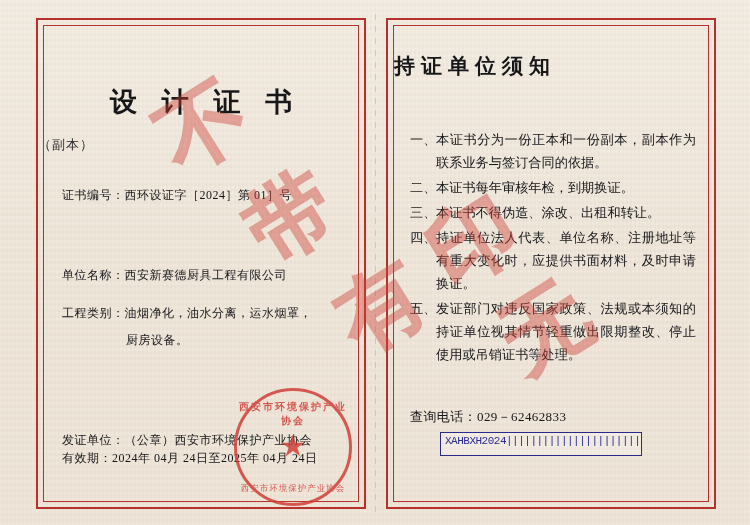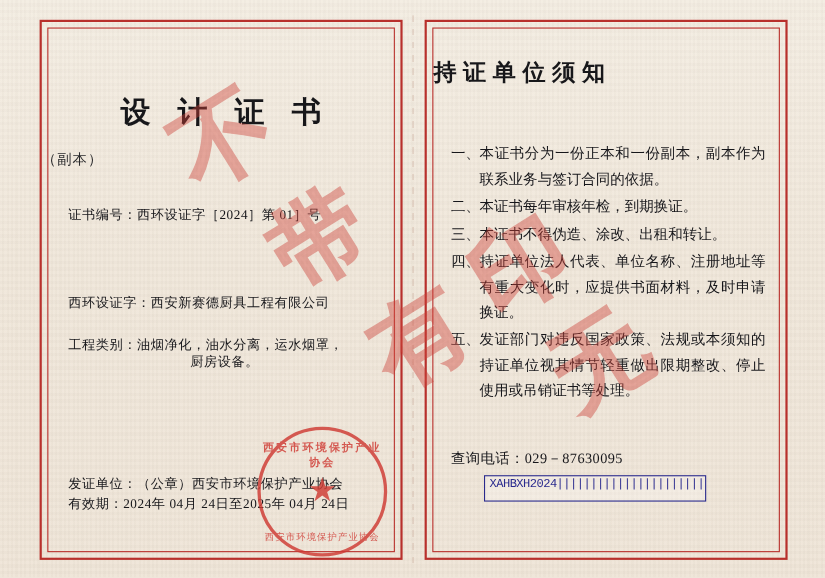--- a/index.html
+++ b/index.html
@@ -65,21 +65,21 @@
     font-size:12px;color:#16161a;
     line-height:20px;
     white-space:nowrap;
   }
   .field .lbl{letter-spacing:0.5px;}
   .field .val{letter-spacing:0.5px;}
   .f-num{top:165px;}
   .f-grade{top:202px;}
   .f-unit{top:245px;}
   .f-type{top:283px;}
-  .f-type2{top:299px;left:88px;margin-left:47px;}
+  .f-type2{top:310px;left:88px;}
   .f-issuer{top:410px;}
   .f-valid{top:428px;}
   .gap{display:inline-block;width:26px;}
 
   
   .r-title{
     position:absolute;left:0;right:0;top:32px;
     text-align:left;font-size:21px;font-weight:bold;color:#17171a;
     letter-spacing:6px;text-indent:6px;
   }
@@ -167,21 +167,21 @@
 
     <div class="l-title2">设 计 证 书</div>
     <div class="l-sub">（副本）</div>
 
     <div class="field f-num">
       <span class="lbl">证书编号：</span><span class="val">西环设证字［2024］第 01］号</span>
     </div>
 
 
     <div class="field f-unit">
-      <span class="lbl">西环设证字：</span><span class="val">西安新赛德厨具工程有限公司</span>
+      <span class="lbl">单位名称：</span><span class="val">西安新赛德厨具工程有限公司</span>
     </div>
 
     <div class="field f-type">
       <span class="lbl">工程类别：</span><span class="val">油烟净化，油水分离，运水烟罩，</span>
     </div>
     <div class="field f-type2">
       <span class="val">厨房设备。</span>
     </div>
 
     <div class="field f-issuer">
@@ -221,21 +221,21 @@
         <span class="r-idx">四、</span>
         <span class="r-txt">持证单位法人代表、单位名称、注册地址等有重大变化时，应提供书面材料，及时申请换证。</span>
       </div>
       <div class="r-item">
         <span class="r-idx">五、</span>
         <span class="r-txt">发证部门对违反国家政策、法规或本须知的持证单位视其情节轻重做出限期整改、停止使用或吊销证书等处理。</span>
       </div>
     </div>
 
     <div class="r-phone">
-      <span>查询电话：</span><span>029－87630095</span>
+      <span>查询电话：</span><span>029－62462833</span>
     </div>
 
     <div class="r-code-box">
       <span class="r-code">XAHBXH2024||||||||||||||||||||||||</span>
     </div>
 
   </div>
 
   <div class="watermark">
     <span class="wm-char wm1">不</span>

